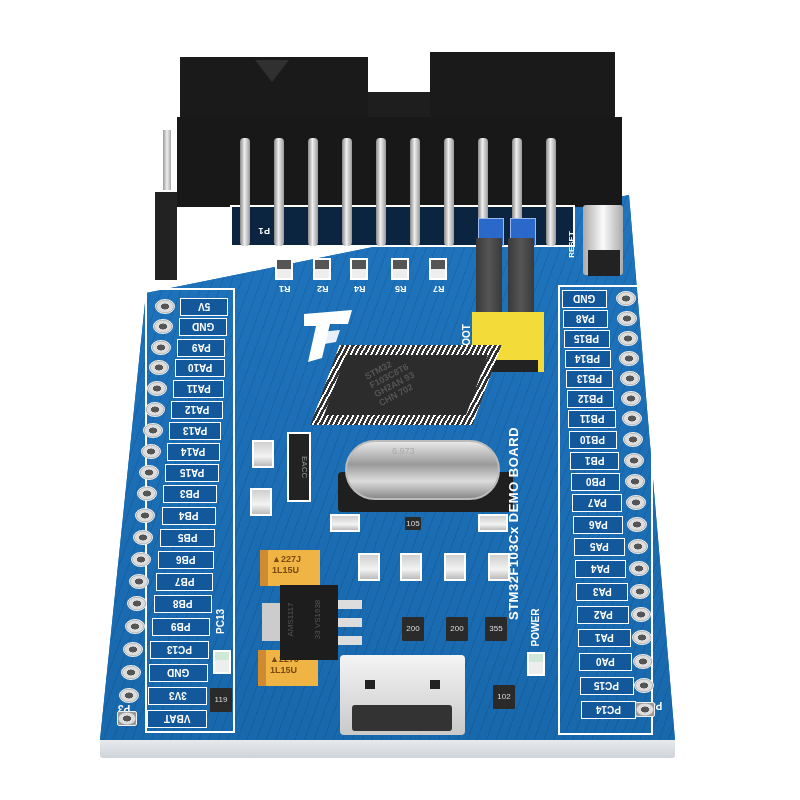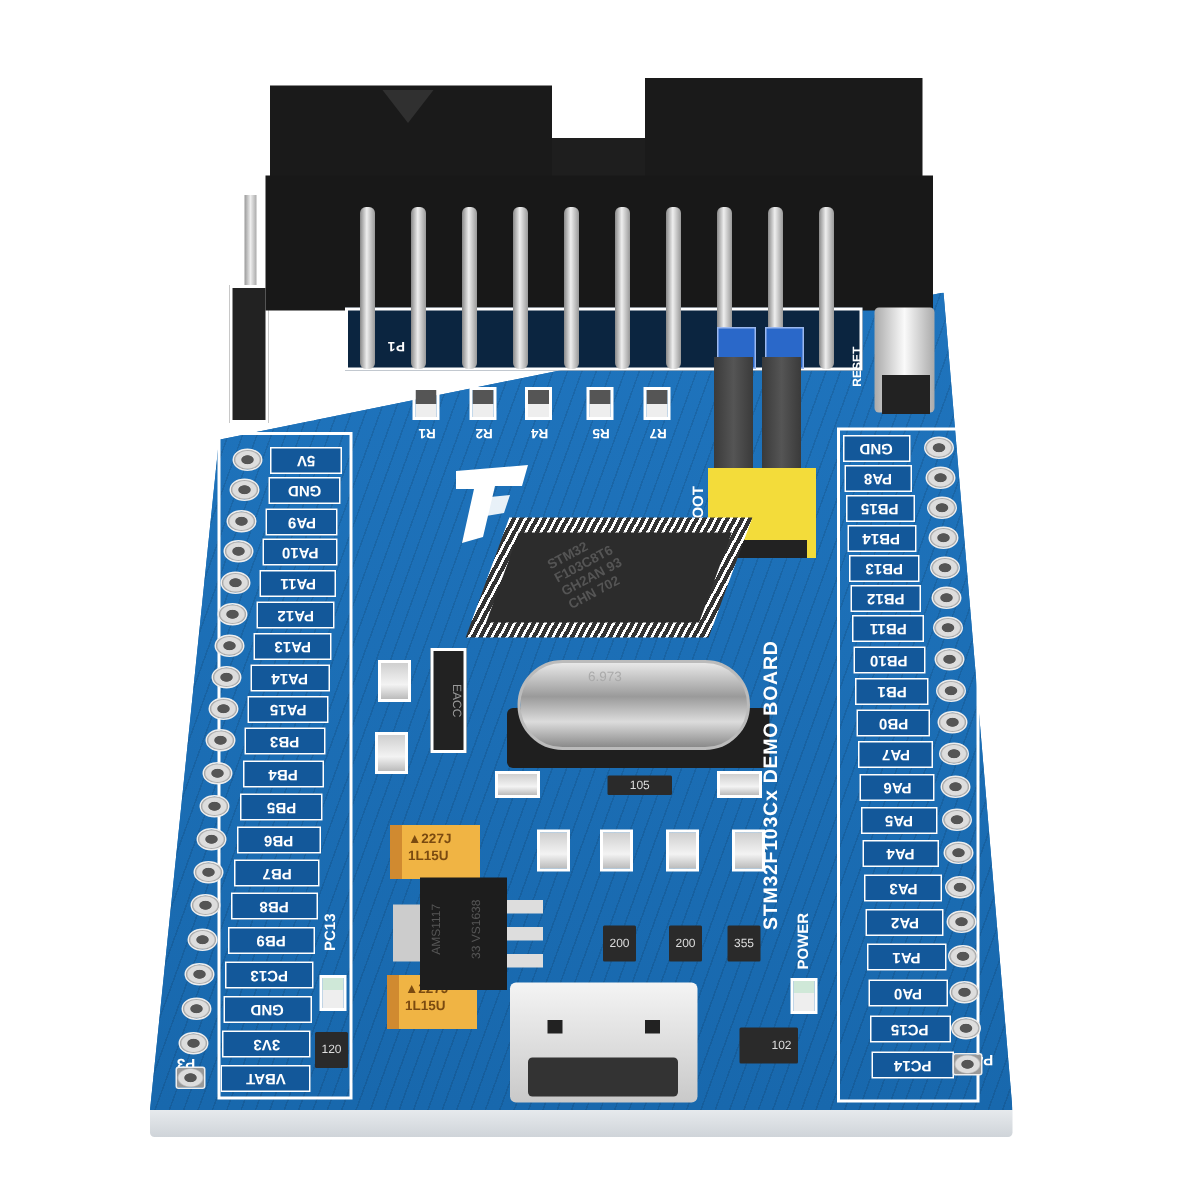--- a/index.html
+++ b/index.html
@@ -149,21 +149,21 @@
 </div>
 
 <div class="abs crystal-base"></div>
 <div class="abs crystal"></div>
 <div class="abs crystal-text">6.973</div>
 
 <div class="abs diode">EACC</div>
 <div class="cap" style="left:252px;top:440px;"></div>
 <div class="cap" style="left:250px;top:488px;"></div>
 <div class="cap" style="left:330px;top:514px;width:30px;height:18px;"></div>
-<div class="smd-dark" style="left:405px;top:517px;width:43px;height:13px;line-height:13px;"><span>105</span></div>
+<div class="smd-dark" style="left:405px;top:517px;width:16px;height:13px;line-height:13px;"><span>105</span></div>
 <div class="cap" style="left:478px;top:514px;width:30px;height:18px;"></div>
 
 <div class="cap" style="left:358px;top:553px;"></div>
 <div class="cap" style="left:400px;top:553px;"></div>
 <div class="cap" style="left:444px;top:553px;"></div>
 <div class="cap" style="left:488px;top:553px;"></div>
 
 <div class="tant" style="left:260px;top:550px;">
   <div>▲227J</div>
   <div>1L15U</div>
@@ -178,22 +178,22 @@
 <div class="ldo-leg" style="left:336px;top:618px;"></div>
 <div class="ldo-leg" style="left:336px;top:636px;"></div>
 <div class="abs ldo">
   <div style="transform:rotate(-90deg);position:absolute;left:-6px;top:30px;white-space:nowrap;">AMS1117</div>
   <div style="transform:rotate(-90deg);position:absolute;left:18px;top:30px;white-space:nowrap;">33 VS1638</div>
 </div>
 
 <div class="smd-dark" style="left:402px;top:617px;width:22px;height:24px;line-height:24px;"><span>200</span></div>
 <div class="smd-dark" style="left:446px;top:617px;width:22px;height:24px;line-height:24px;"><span>200</span></div>
 <div class="smd-dark" style="left:485px;top:617px;width:22px;height:24px;line-height:24px;"><span>355</span></div>
-<div class="smd-dark" style="left:493px;top:685px;width:22px;height:24px;line-height:24px;padding-left:17px;"><span>102</span></div>
-<div class="smd-dark" style="left:210px;top:688px;width:22px;height:24px;line-height:24px;"><span>120</span></div>
+<div class="smd-dark" style="left:493px;top:685px;width:22px;height:24px;line-height:24px;"><span>102</span></div>
+<div class="smd-dark" style="left:210px;top:688px;width:22px;height:24px;line-height:24px;"><span>119</span></div>
 
 <div class="led" style="left:527px;top:652px;"></div>
 <div class="abs power-label">POWER</div>
 <div class="led" style="left:213px;top:650px;"></div>
 <div class="abs pc13-label">PC13</div>
 
 <div class="abs usb"></div>
 <div class="usb-hole" style="left:365px;top:680px;"></div>
 <div class="usb-hole" style="left:430px;top:680px;"></div>
 <div class="abs usb-mouth"></div>

